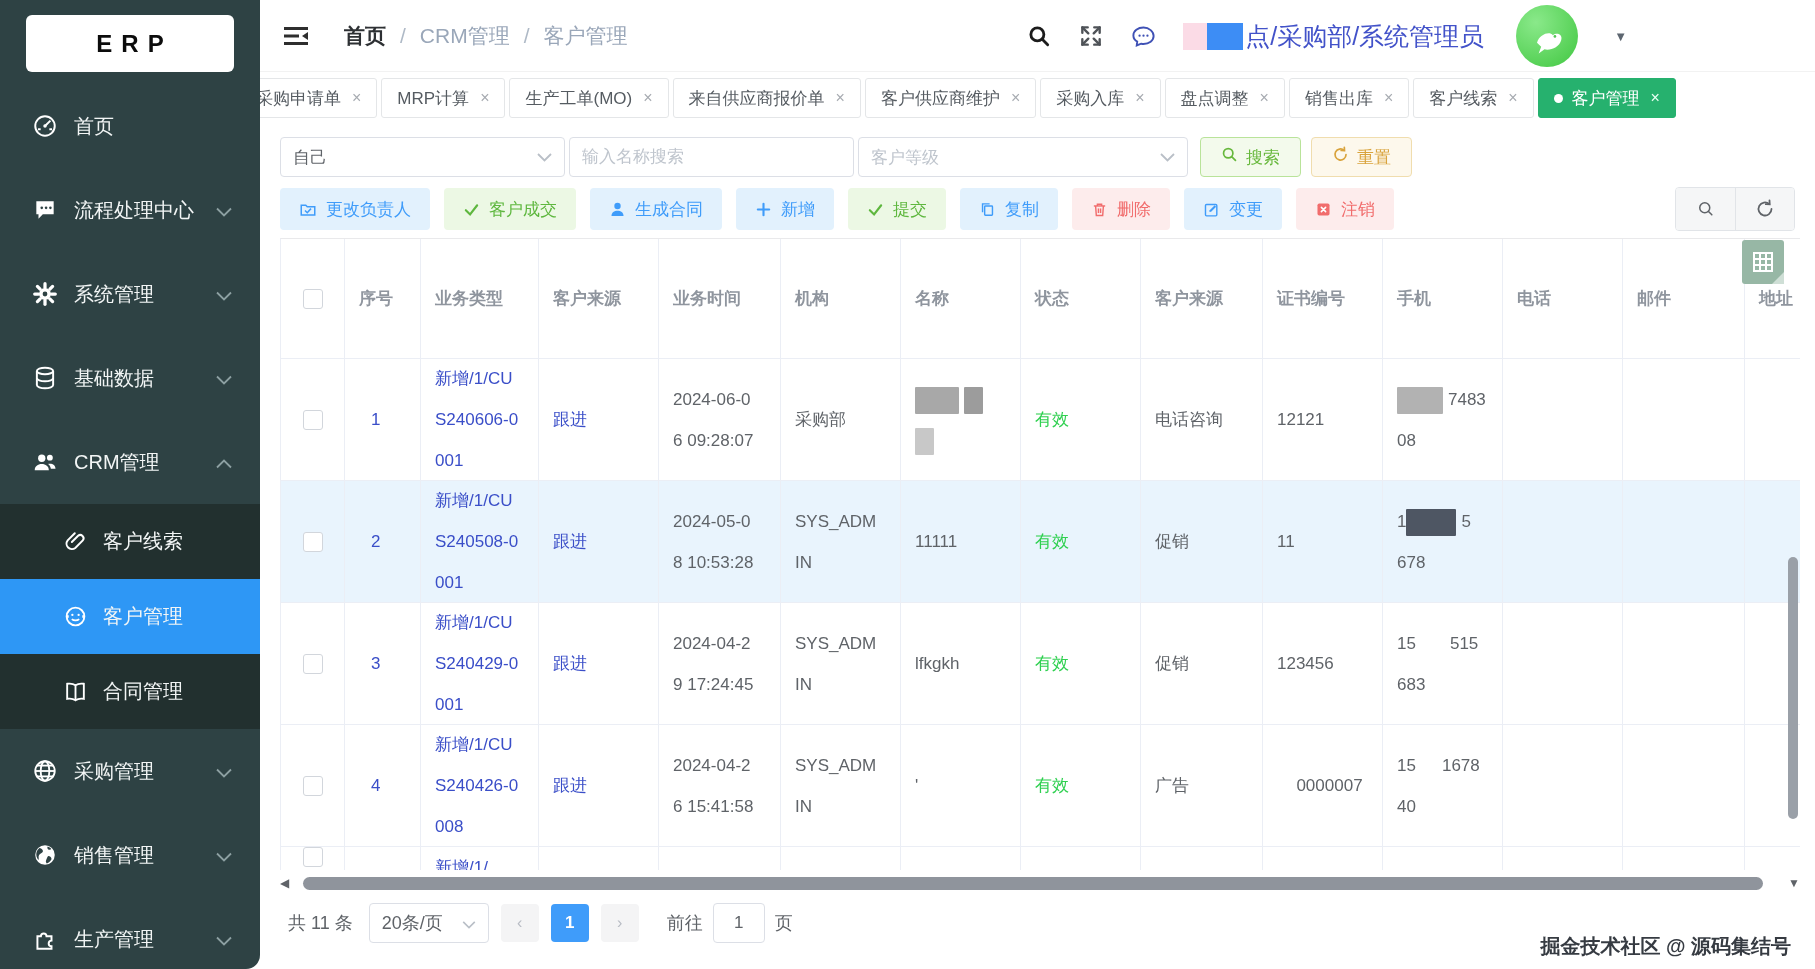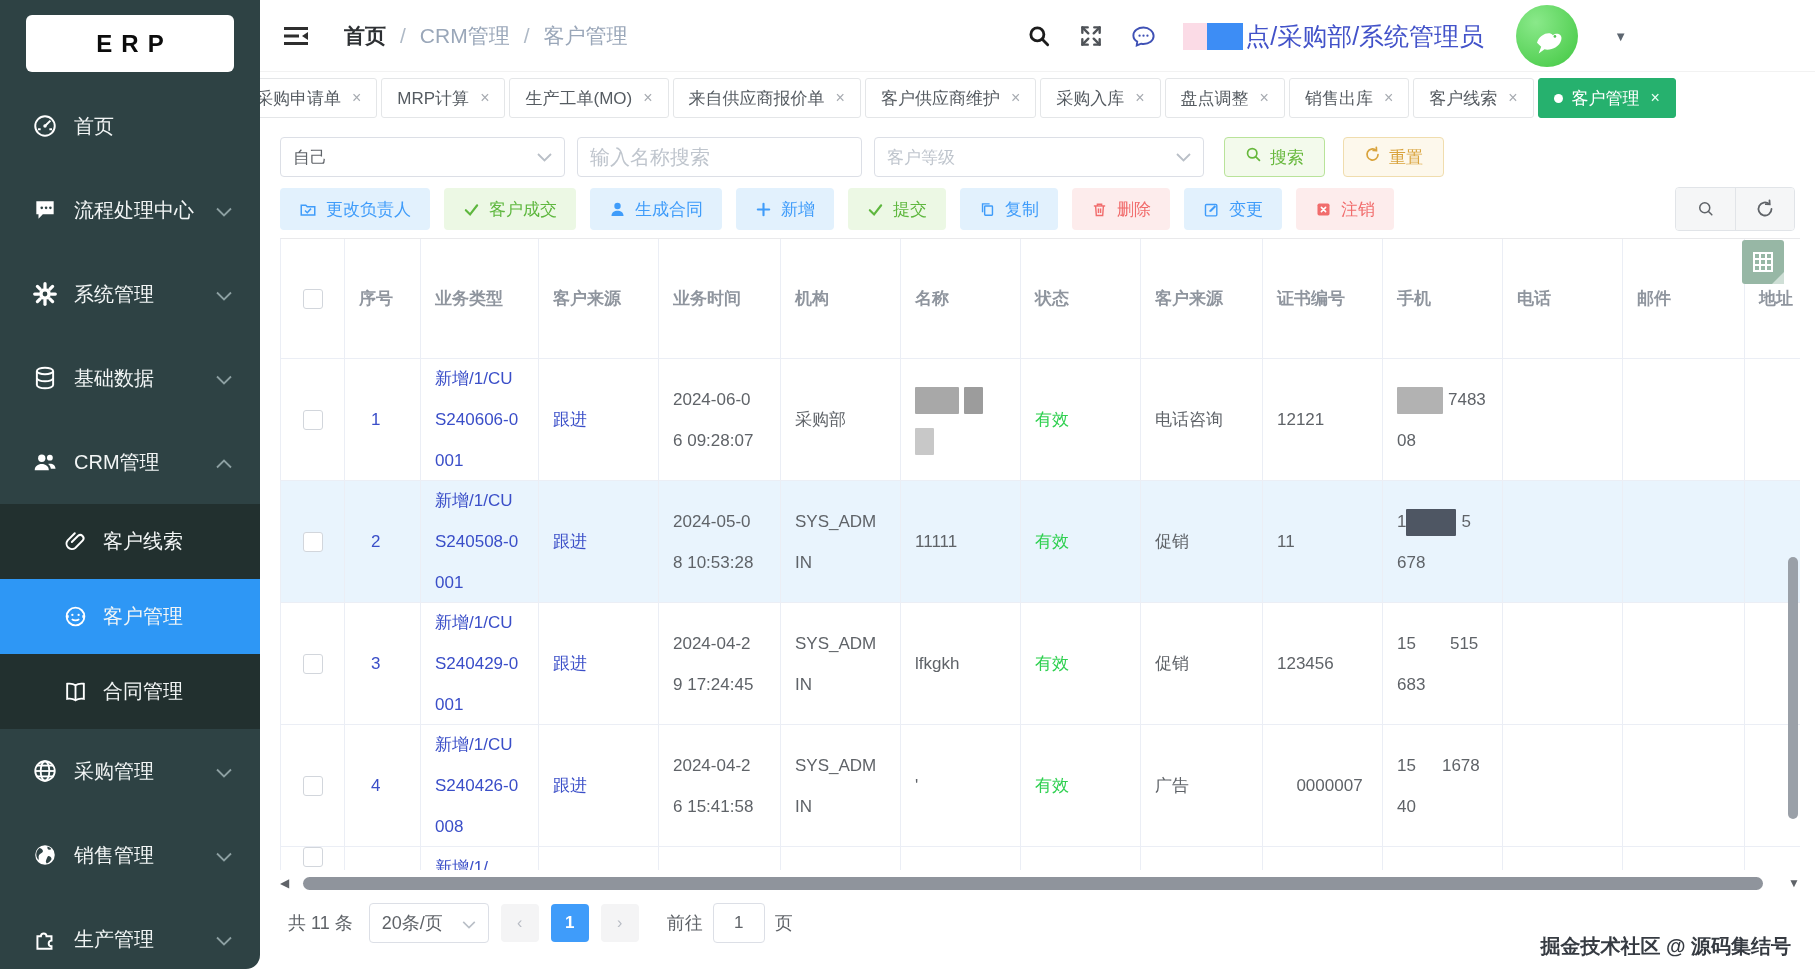--- a/index.html
+++ b/index.html
@@ -47,28 +47,28 @@
   
   .tabs{height:40px;margin-top:6px;display:flex;overflow:hidden;align-items:center}
   .tab{height:40px;flex:none;display:flex;align-items:center;background:#fff;border:1px solid #e4e6e8;border-radius:3px;padding:4px 15px;margin-right:4px;font-size:17px;color:#555b61;cursor:pointer;white-space:nowrap}
   .tab:first-child{margin-left:-20px}
   .tab .x{margin-left:11px;color:#a7abb1;font-size:16px;cursor:pointer}
   .tab.active{background:#26b16e;border-color:#26b16e;color:#fff}
   .tab.active .dot{width:9px;height:9px;border-radius:50%;background:#fff;margin-right:9px}
   .tab.active .x{color:#eafff3}
 
   
-  .filters{margin:19px 0 0 20px;display:flex;align-items:center;gap:12px}
+  .filters{margin:19px 0 0 20px;display:flex;align-items:center;gap:4px}
   .fbox{height:40px;border:1px solid #dcdfe6;border-radius:4px;display:flex;align-items:center;padding:0 12px;font-size:17px;background:#fff}
   .fbox .val{color:#5f6368;flex:1}
   .fbox .ph{color:#bfc5cd;flex:1}
   .fbox .fchev{color:#b9bfc7}
   .sel1{width:285px;cursor:pointer}
   .inp{width:285px}
-  .inp input{border:none;outline:none;width:100%;font-size:20px;color:#a21caf}
+  .inp input{border:none;outline:none;width:100%;font-size:17px;color:#a21caf}
   .inp input::placeholder{color:#bfc5cd}
   .sel2{width:330px;cursor:pointer}
   .btn-search{height:40px;margin-left:8px;padding:0 20px;border:1px solid #b9e39a;background:#f3faec;color:#67b83c;border-radius:4px;font-size:17px;display:flex;align-items:center;gap:8px;cursor:pointer}
   .btn-reset{height:40px;margin-left:6px;padding:0 20px;border:1px solid #f0ddae;background:#fdf8ec;color:#d9a33c;border-radius:4px;font-size:17px;display:flex;align-items:center;gap:8px;cursor:pointer}
 
   
   .toolbar{margin:11px 0 0 20px;display:flex;align-items:center}
   .tbtns{display:flex;gap:14px}
   .tbtn{height:42px;padding:0 19px;border:none;border-radius:4px;font-size:17px;display:flex;align-items:center;gap:9px;cursor:pointer;white-space:nowrap}
   .tbtn.blue{background:var(--btn-blue-bg);color:var(--btn-blue-fg)}

